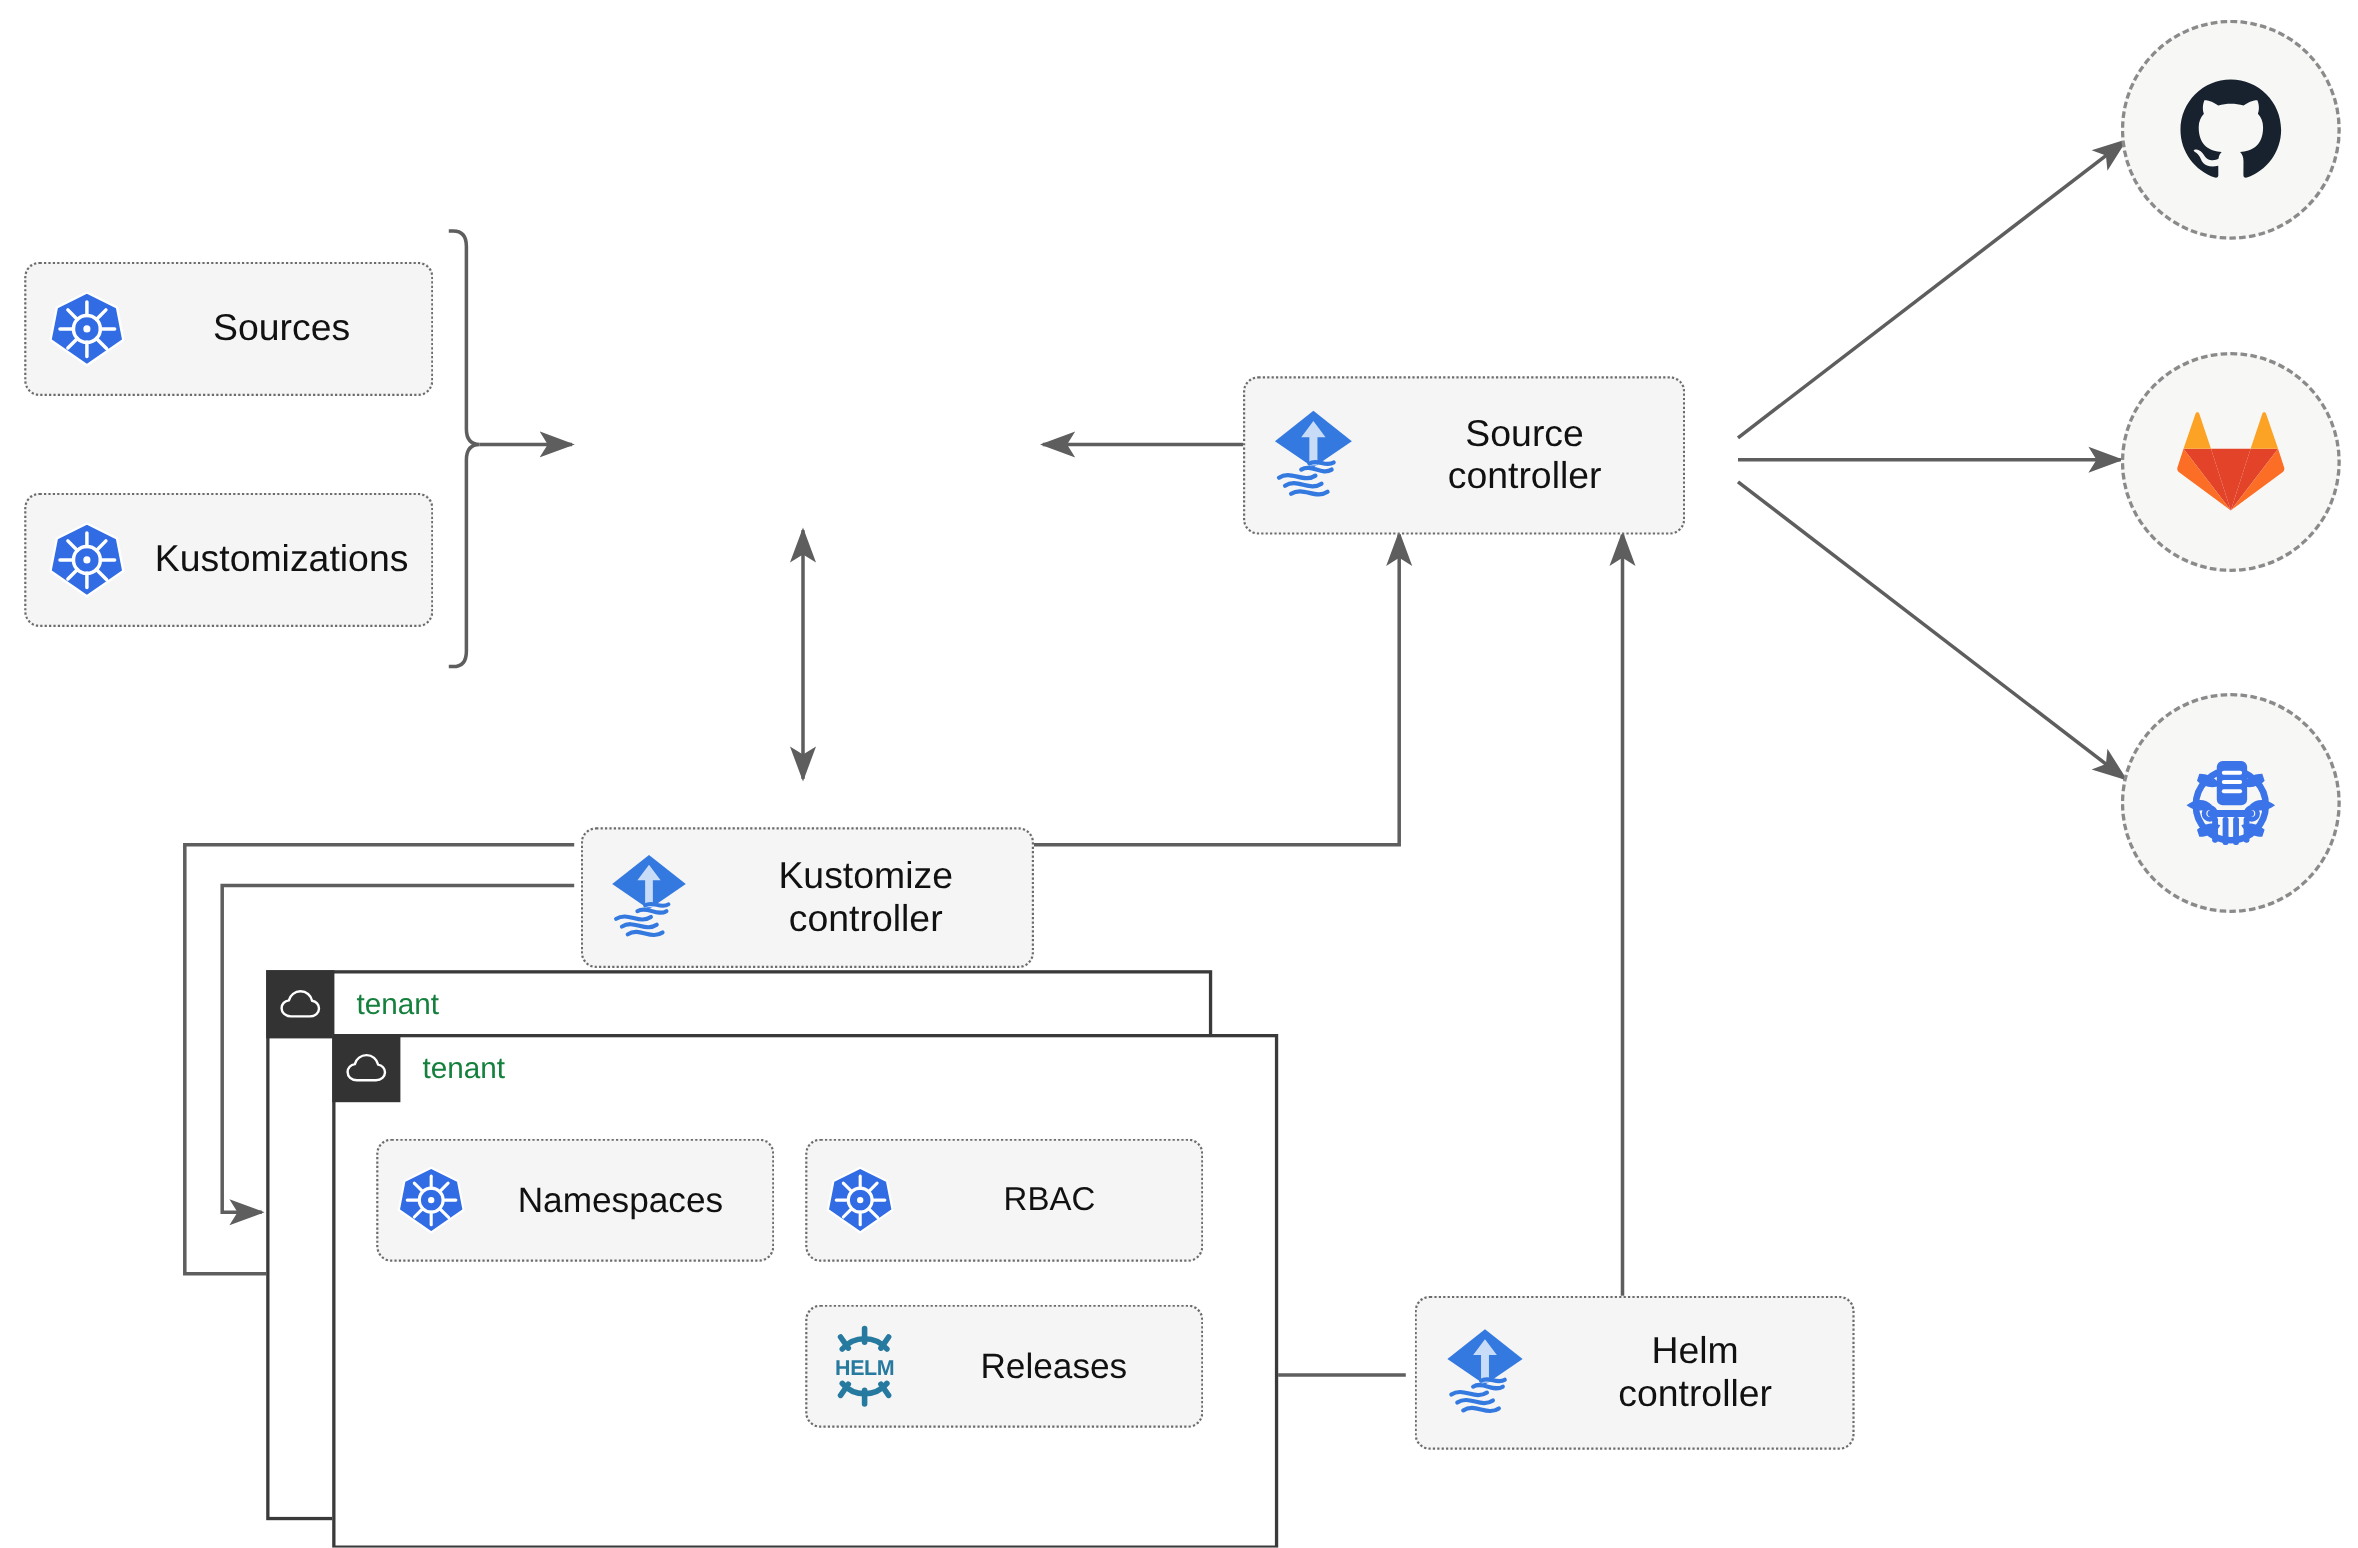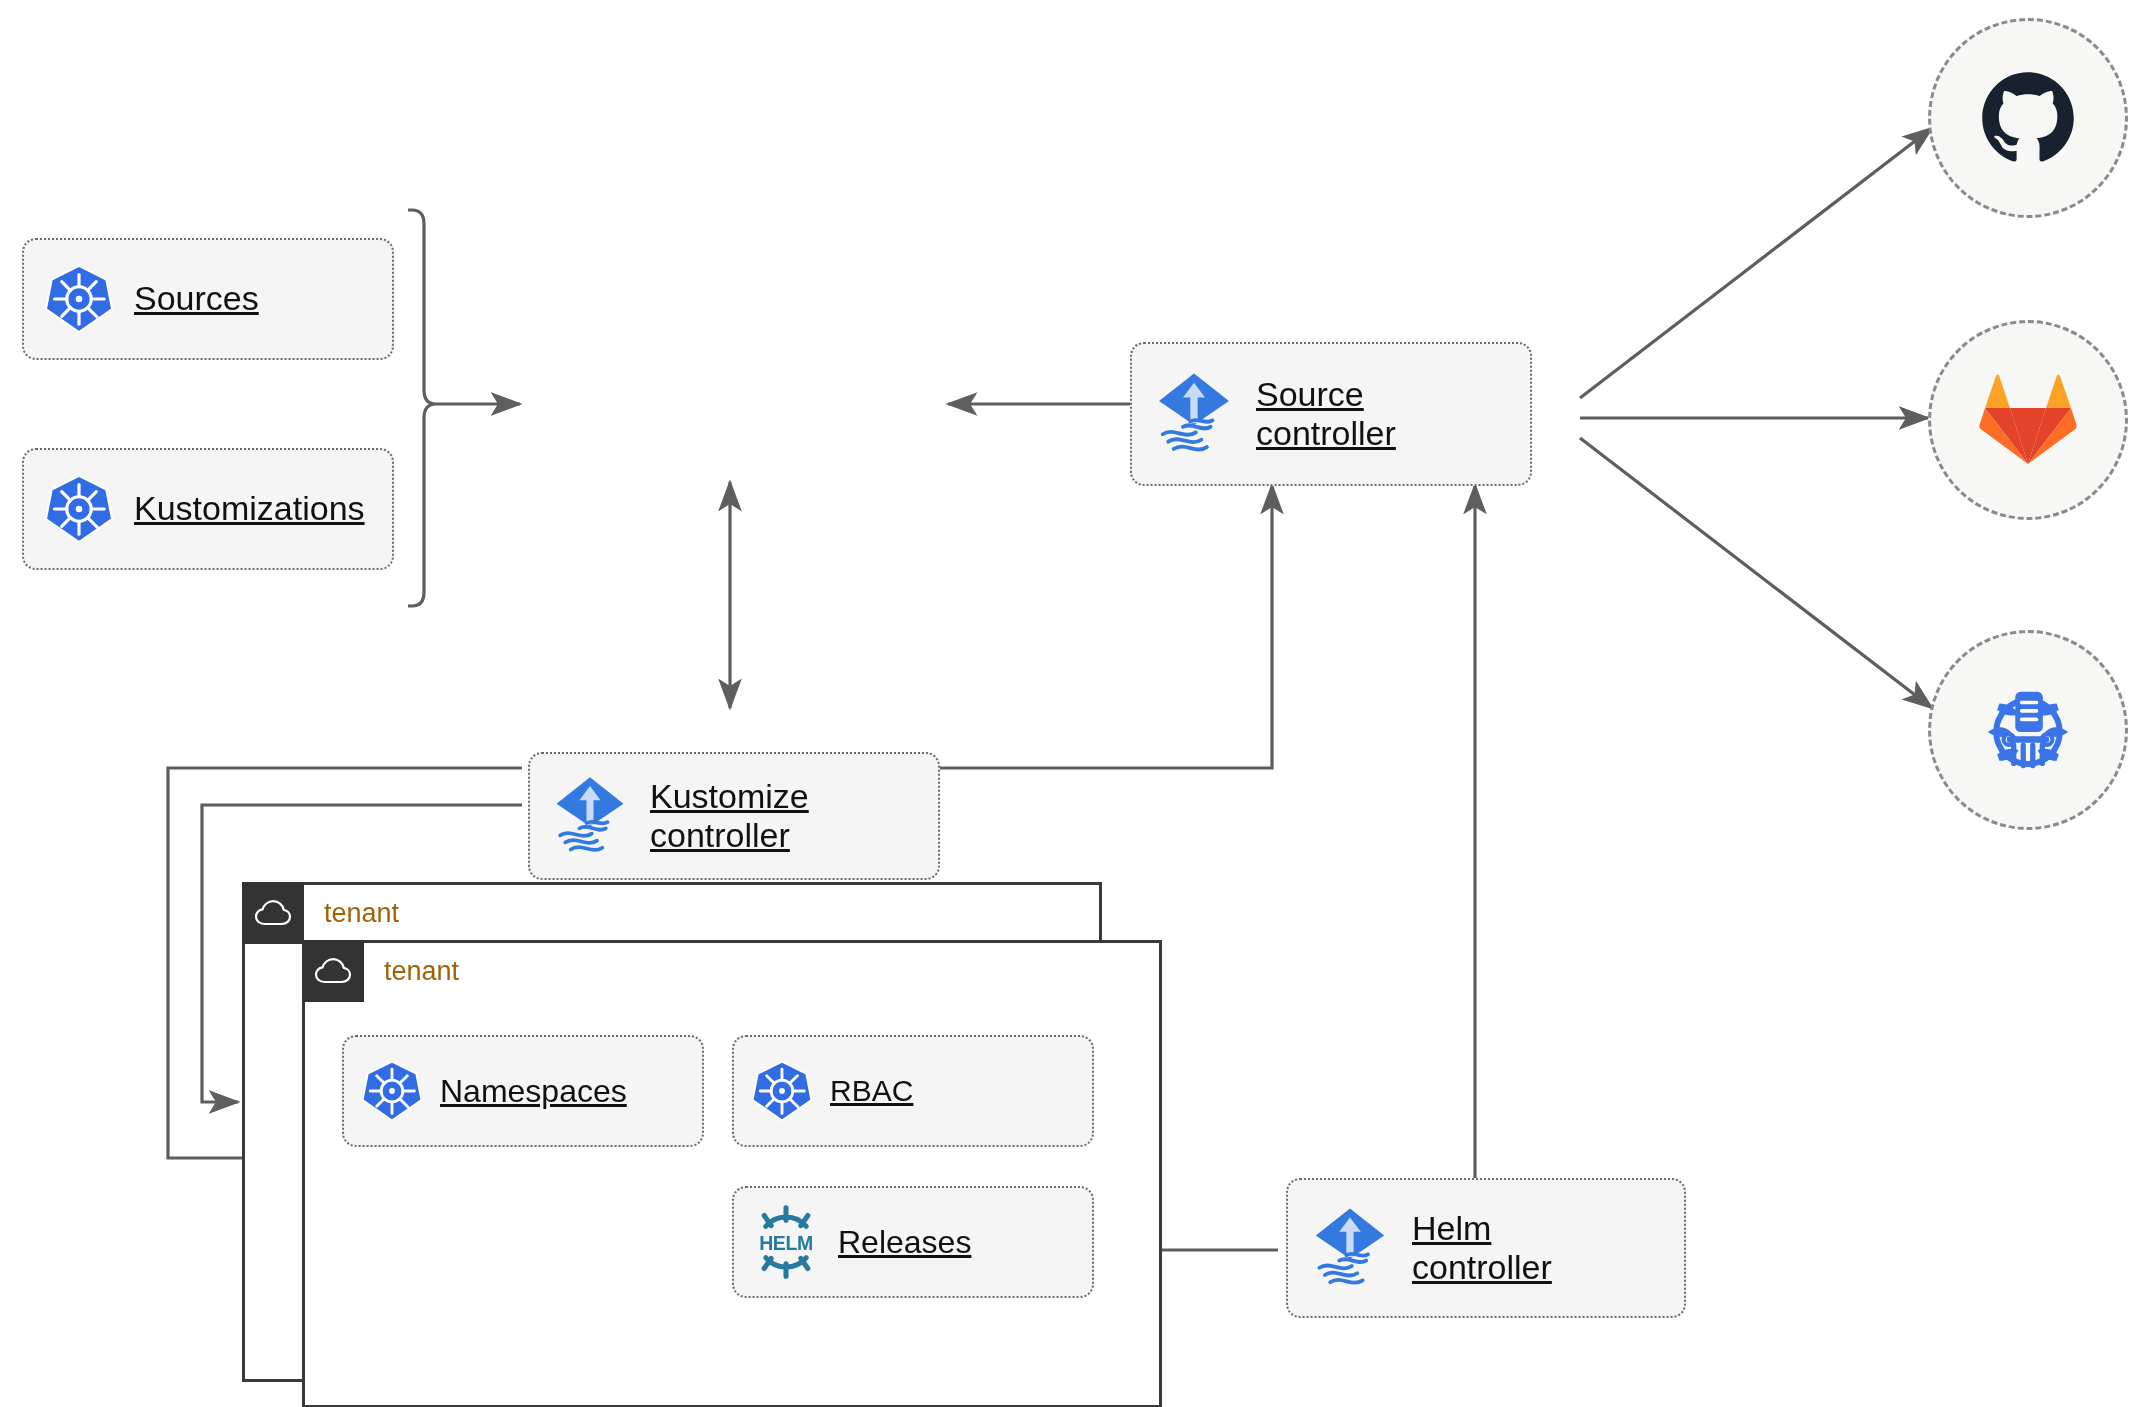--- a/index.html
+++ b/index.html
@@ -35,26 +35,26 @@
     z-index: 10;
   }
   .node .ico {
     flex: 0 0 auto;
     display: flex;
     align-items: center;
     justify-content: center;
   }
   .node .lbl {
     flex: 1 1 auto;
+    text-align: center;
     color: #111111;
     font-size: 34px;
     line-height: 1.15;
     white-space: pre-line;
     padding-right: 14px;
-    text-decoration: underline;
   }
 
   
   .circle-node {
     position: absolute;
     border-radius: 50%;
     background: #f7f7f5;
     border: 3px dashed #8a8a8a;
     display: flex;
     align-items: center;
@@ -78,21 +78,21 @@
   }
   .tenant .tenant-badge {
     width: 62px; height: 62px;
     background: #333333;
     display: flex;
     align-items: center;
     justify-content: center;
     flex: 0 0 auto;
   }
   .tenant .tenant-name {
-    color: #a16207;
+    color: #15803d;
     font-size: 27px;
     padding-left: 20px;
     white-space: nowrap;
   }
 
   svg { display: block; }
 </style>
 </head>
 <body>
 

